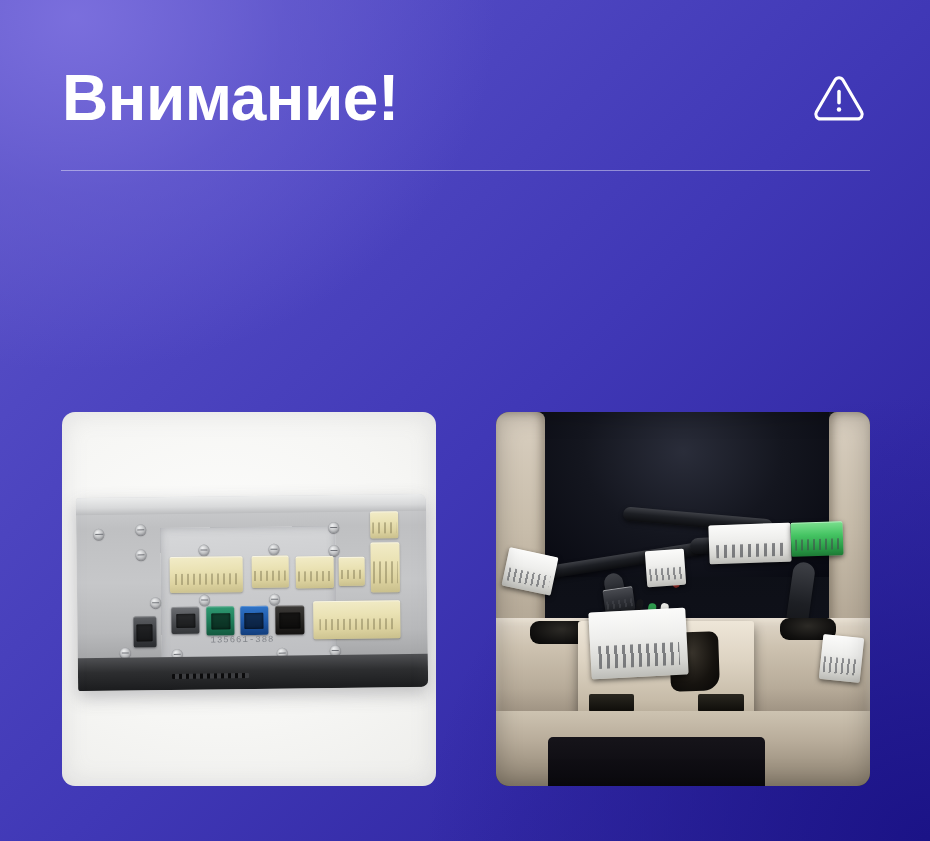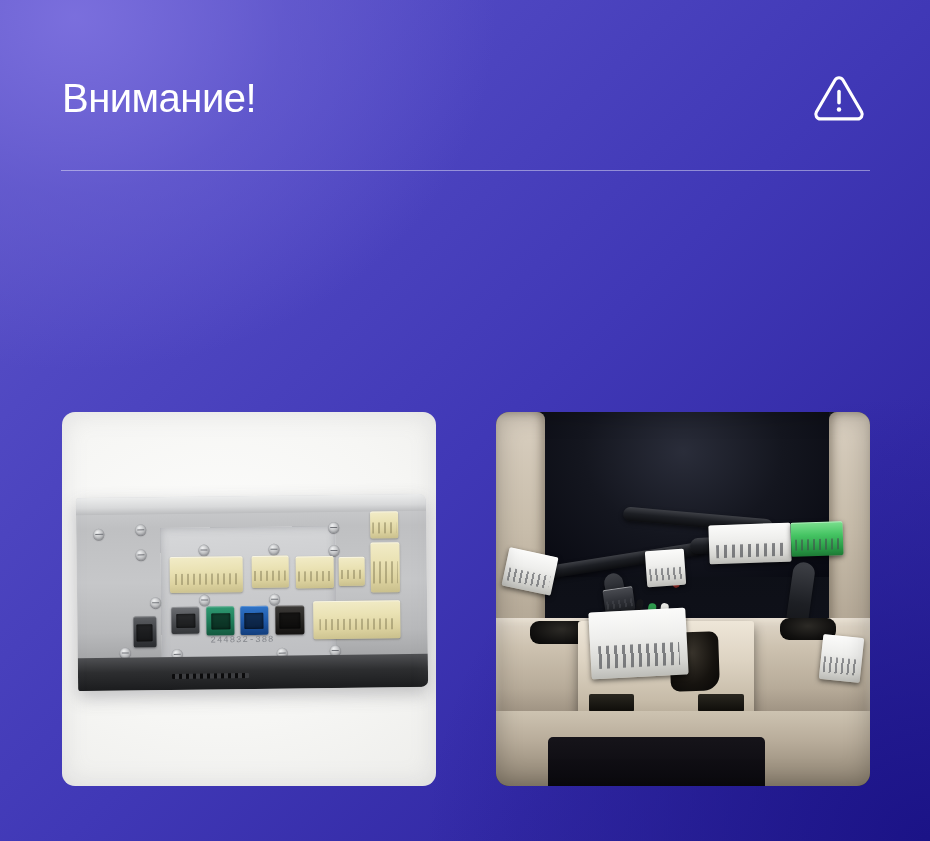--- a/index.html
+++ b/index.html
@@ -39,22 +39,22 @@
     right: 60px;
     top: 52px;
     height: 92px;
     display: flex;
     align-items: center;
     justify-content: space-between;
   }
 
   .title {
     color: #ffffff;
-    font-size: 40px;
-    font-weight: 400;
+    font-size: 64px;
+    font-weight: 700;
     letter-spacing: -0.5px;
     line-height: 1;
     white-space: nowrap;
   }
 
   .warn-icon {
     width: 58px;
     height: 58px;
     flex: 0 0 auto;
     display: block;
@@ -399,21 +399,21 @@
             <div class="mouth"></div>
           </div>
           <div class="sock blue" style="left:46.5%; top:57%; width:8%; height:15%;">
             <div class="mouth"></div>
           </div>
           <div class="sock black" style="left:56.5%; top:57%; width:8.5%; height:15%;">
             <div class="mouth"></div>
           </div>
           <div class="conn" style="left:67.5%; top:55%; width:25%; height:20%;"></div>
 
-          <div class="hu-label">244832-388</div>
+          <div class="hu-label">135661-388</div>
 
           <div class="hu-lip"></div>
           <div class="hu-vent"></div>
         </div>
 
         <div class="vignette light"></div>
       </div>
     </div>
 
     <div class="photo right">

